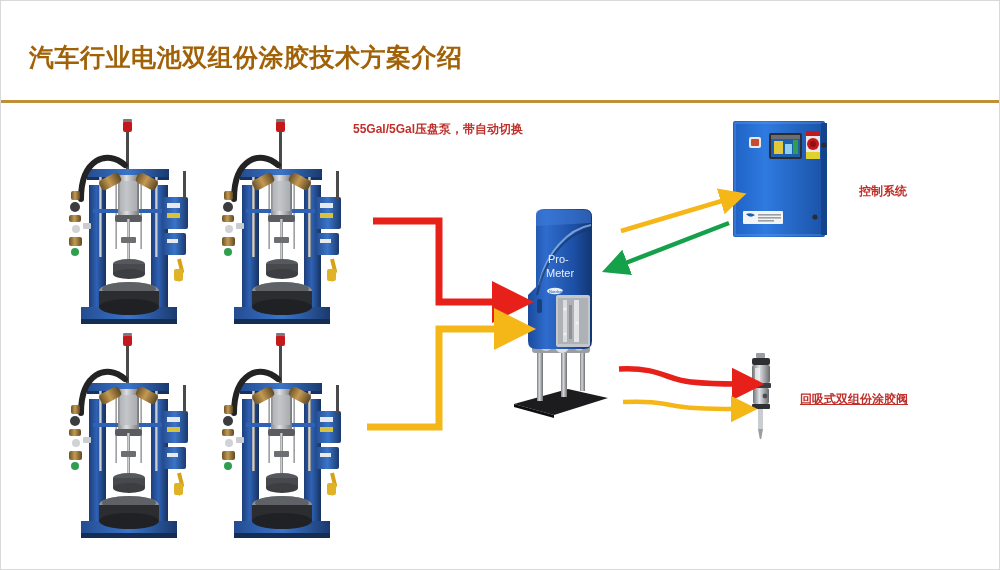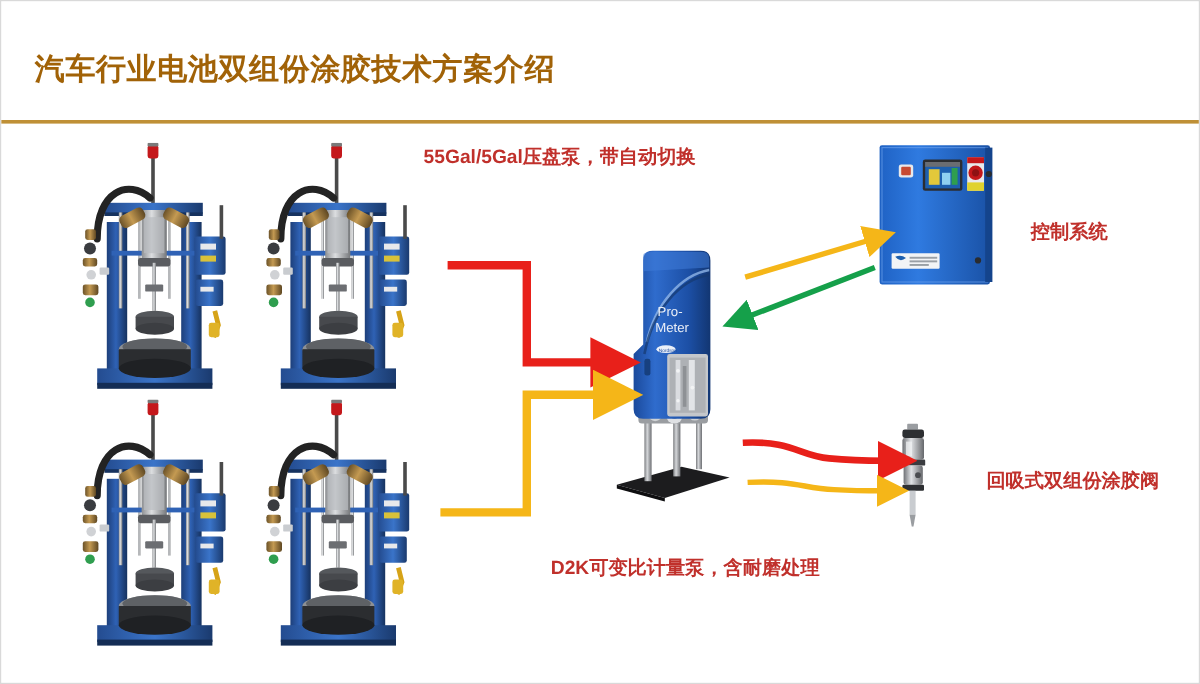--- a/index.html
+++ b/index.html
@@ -6,24 +6,24 @@
   body{width:1000px;height:570px;font-family:"Liberation Sans","DejaVu Sans",sans-serif;}
   #slide{position:relative;width:1000px;height:570px;background:#ffffff;
          border:1px solid #d9d9d9;box-sizing:border-box;overflow:hidden;}
 
   
   #title{position:absolute;left:28px;top:40px;font-size:25px;color:#a16207;
          font-weight:600;letter-spacing:.5px;white-space:nowrap;}
   #divider{position:absolute;left:0px;top:99px;width:1000px;height:3px;background:#bf9036;}
 
   
-  .redlabel{position:absolute;color:#c0302b;font-size:16px;font-weight:600;white-space:nowrap;}
+  .redlabel{position:absolute;color:#c0302b;font-size:12px;font-weight:600;white-space:nowrap;}
   #lbl-pump{left:352px;top:120px;}
   #lbl-ctrl{left:858px;top:182px;}
-  #lbl-valve{left:821px;top:390px;}
+  #lbl-valve{left:799px;top:390px;text-decoration:underline;}
   #lbl-meter{left:458px;top:462px;}
 
   
   .pumpunit{position:absolute;width:130px;height:215px;}
   #p1{left:62px;top:118px;}
   #p2{left:215px;top:118px;}
   #p3{left:62px;top:332px;}
   #p4{left:215px;top:332px;}
 
   
@@ -407,21 +407,20 @@
       <rect x="6" y="51" width="18" height="5" rx="1" fill="#2d2f32"></rect>
 
       <rect x="12" y="56" width="5" height="20" fill="#c9ccd0"></rect>
       <polygon points="12,76 17,76 15.2,86 13.8,86" fill="#9a9da1"></polygon>
     </svg>
   </div>
 
   <div class="redlabel" id="lbl-pump">55Gal/5Gal压盘泵，带自动切换</div>
   <div class="redlabel" id="lbl-ctrl">控制系统</div>
   <div class="redlabel" id="lbl-valve">回吸式双组份涂胶阀</div>
-  <div class="redlabel" id="lbl-meter">D2K可变比计量泵，含耐磨处理</div>
 
   <svg id="arrows">
     <defs>
       <marker id="ar-red" markerWidth="6" markerHeight="6" refX="1" refY="3" orient="auto">
         <polygon points="0,0 6,3 0,6" fill="#e8201a"></polygon>
       </marker>
       <marker id="ar-yel" markerWidth="6" markerHeight="6" refX="1" refY="3" orient="auto">
         <polygon points="0,0 6,3 0,6" fill="#f5b618"></polygon>
       </marker>
       <marker id="ar-grn" markerWidth="6" markerHeight="6" refX="1" refY="3" orient="auto">

